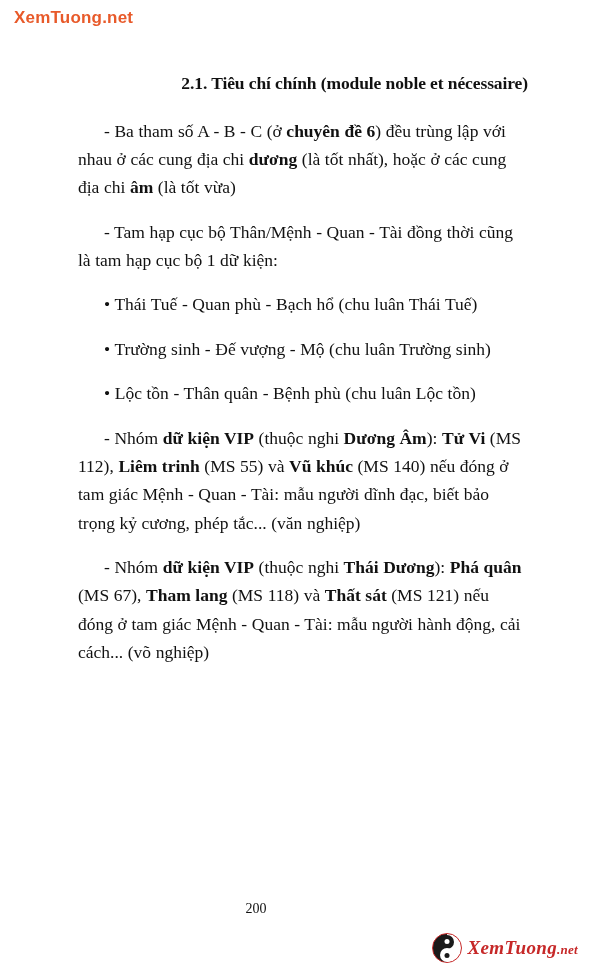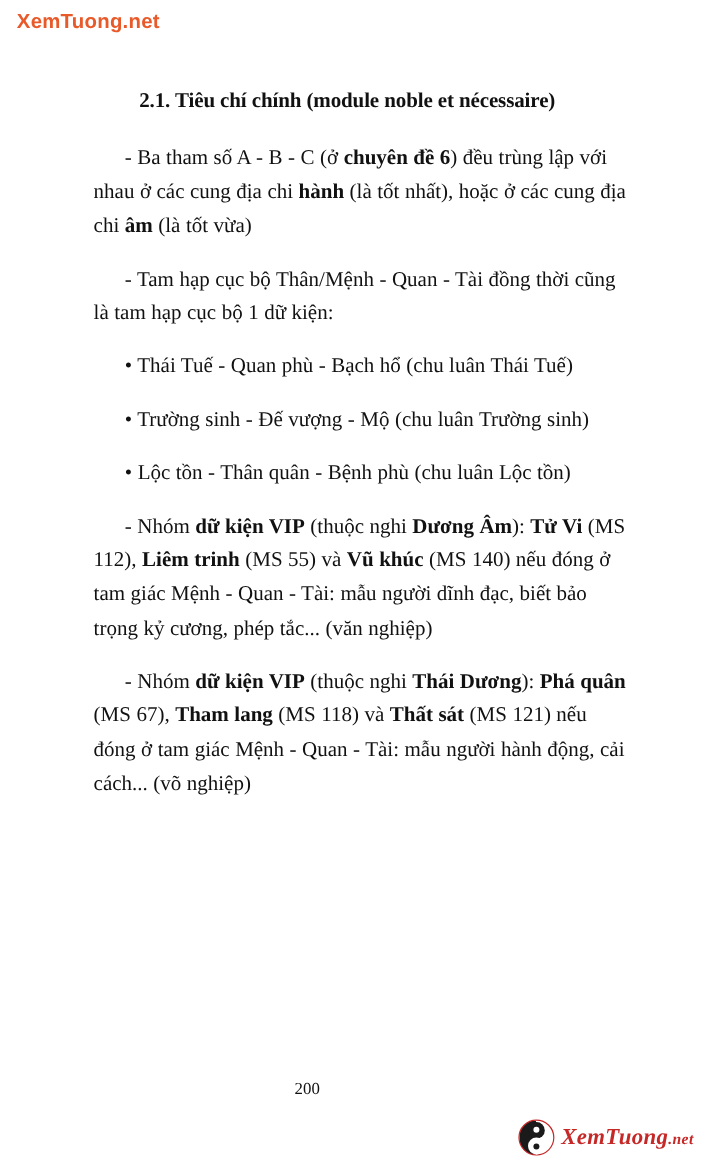--- a/index.html
+++ b/index.html
@@ -37,20 +37,21 @@
     left: 78px;
     width: 450px;
   }
   h2.section-title {
     font-family: "Liberation Serif", serif;
     font-size: 17.5px;
     font-weight: bold;
     margin: 0 0 22px 38px;
     line-height: 1.3;
     letter-spacing: -0.1px;
+    text-align: right;
   }
   p.para {
     font-size: 17.5px;
     line-height: 1.62;
     margin: 0 0 16px 0;
     text-align: left;
     text-indent: 26px;
     word-spacing: 0.2px;
   }
   p.para.bullet {
@@ -129,21 +130,21 @@
 
 <div class="page">
 
   <div class="watermark-top">XemTuong.net</div>
 
   <div class="content">
 
     <h2 class="section-title">2.1. Tiêu chí chính (module noble et nécessaire)</h2>
 
     <p class="para">
-      <span>- Ba tham số A - B - C (ở <span class="b">chuyên đề 6</span>) đều trùng lập với nhau ở các cung địa chi <span class="b">hành</span> (là tốt nhất), hoặc ở các cung địa chi <span class="b">âm</span> (là tốt vừa)</span>
+      <span>- Ba tham số A - B - C (ở <span class="b">chuyên đề 6</span>) đều trùng lập với nhau ở các cung địa chi <span class="b">dương</span> (là tốt nhất), hoặc ở các cung địa chi <span class="b">âm</span> (là tốt vừa)</span>
     </p>
 
 
     <p class="para">
       <span>- Tam hạp cục bộ Thân/Mệnh - Quan - Tài đồng thời cũng là tam hạp cục bộ 1 dữ kiện:</span>
     </p>
 
     <p class="para bullet">• Thái Tuế - Quan phù - Bạch hổ (chu luân Thái Tuế)</p>
 
     <p class="para bullet">• Trường sinh - Đế vượng - Mộ (chu luân Trường sinh)</p>

